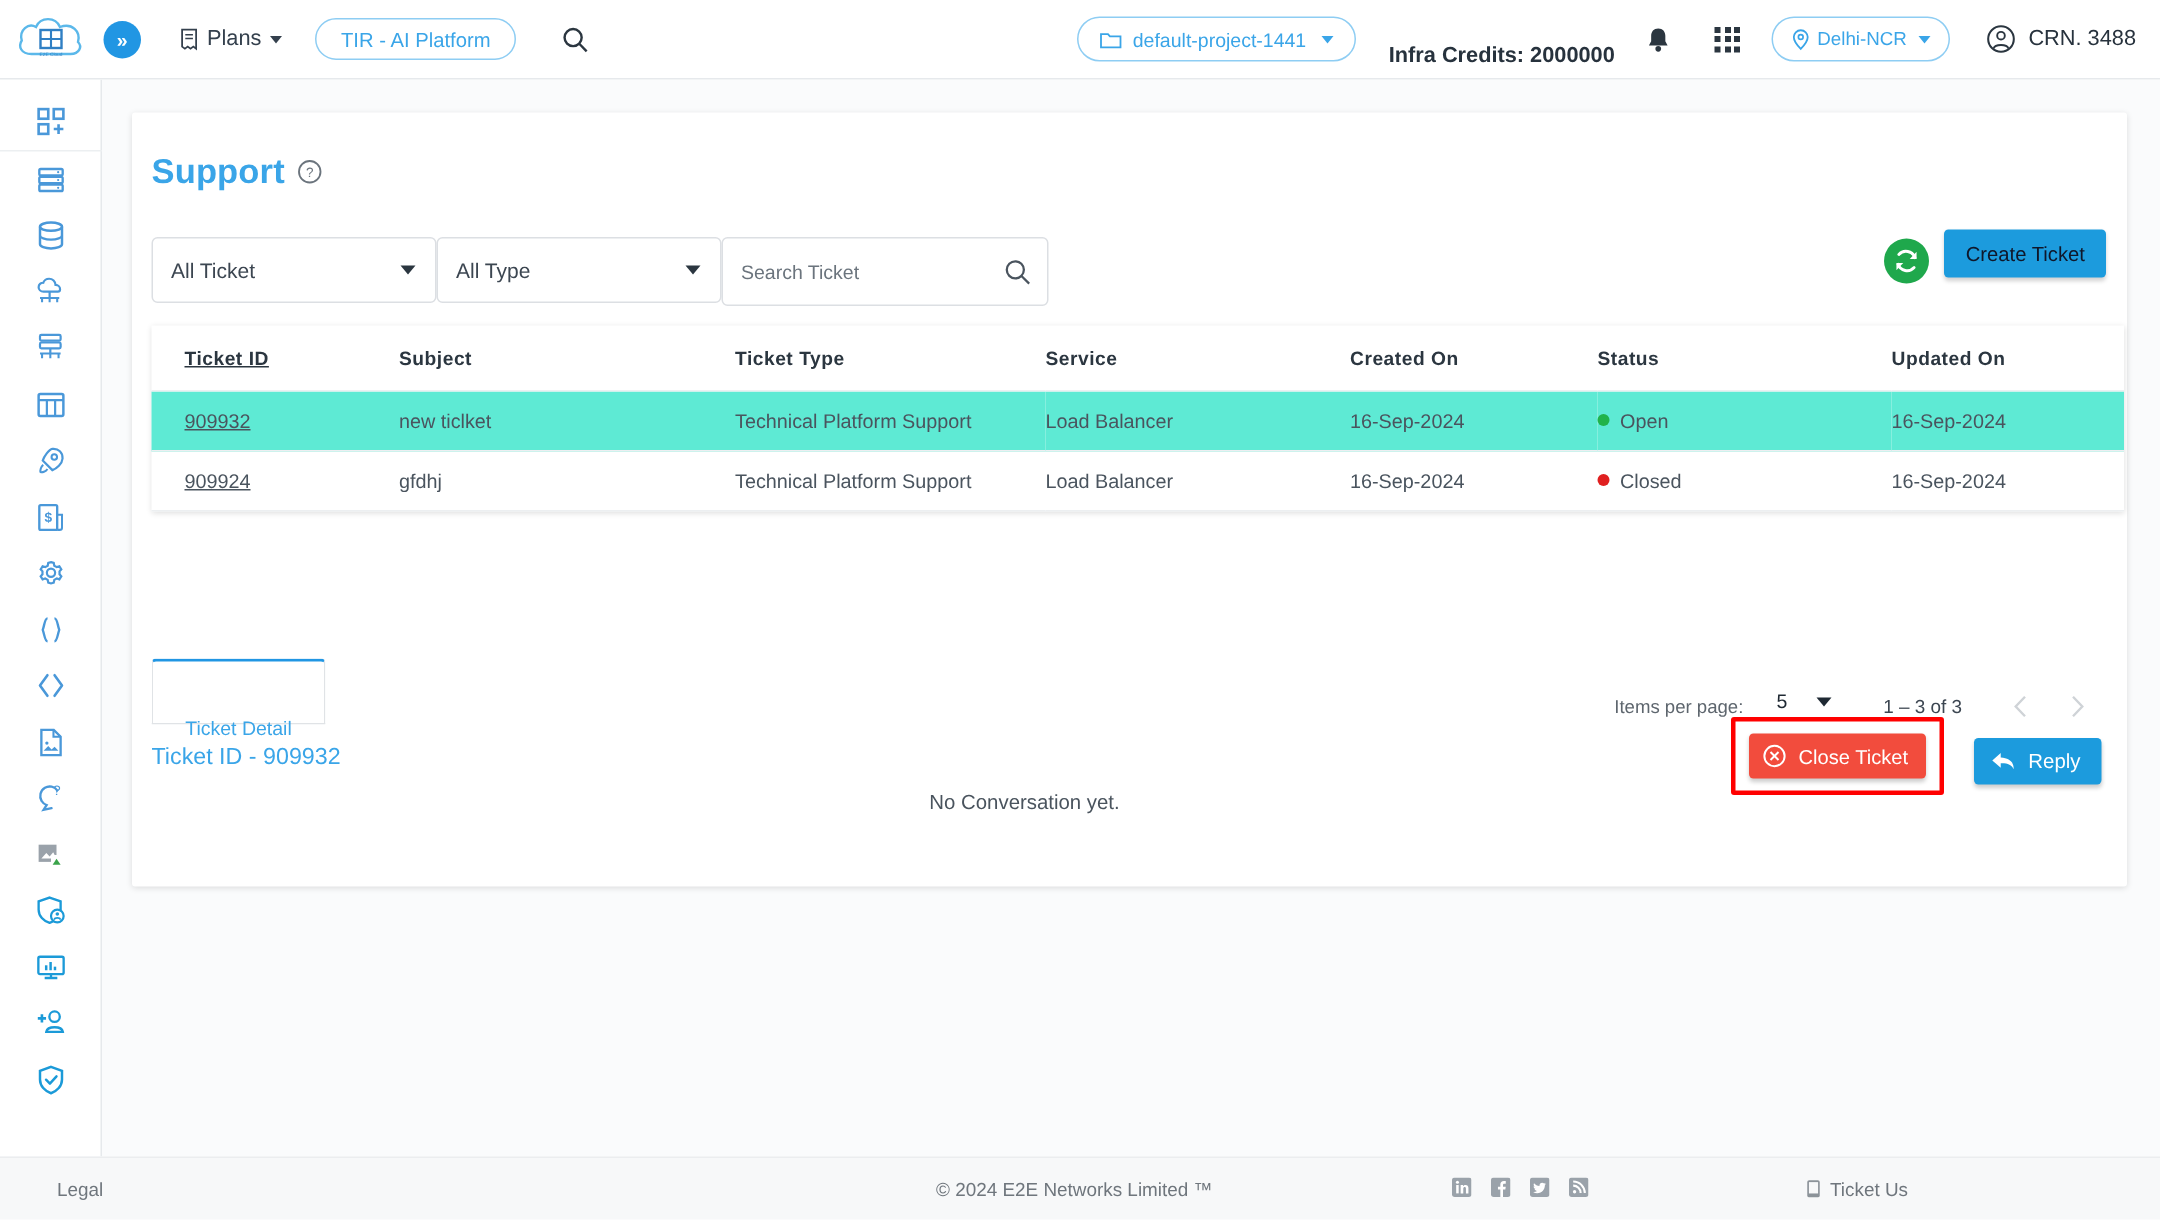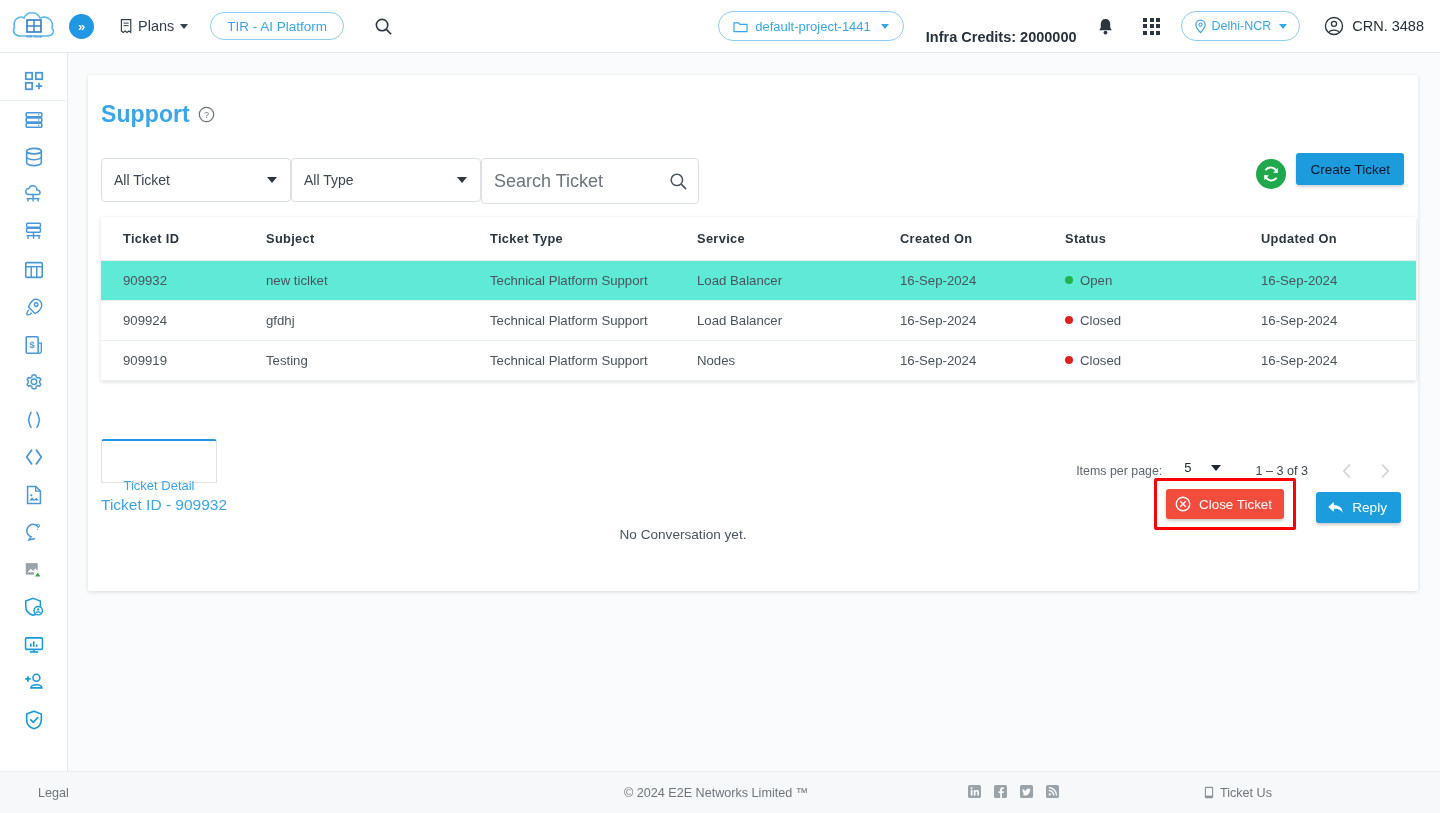--- a/index.html
+++ b/index.html
@@ -136,21 +136,21 @@
     width: 0; height: 0; border-left: 5px solid transparent;
     border-right: 5px solid transparent; border-top: 6px solid #2b3640;
   }
   .searchbox {
     width: 218px; height: 46px;
     border: 1px solid #dcdfe3; border-radius: 4px;
     background: #fff; display: flex; align-items: center;
     padding: 0 10px 0 12px; position: relative;
   }
   .searchbox input {
-    border: none; outline: none; font-size: 18px; color: #3c4651;
+    border: none; outline: none; font-size: 13px; color: #3c4651;
     width: 170px; font-family: "Liberation Sans", sans-serif;
     background: transparent;
   }
   .searchbox input::placeholder { color: #6b747d; }
 
   .refresh-btn {
     position: absolute; top: 84px; right: 132px;
     width: 30px; height: 30px; border-radius: 50%;
     background: #1fa84c; display:flex; align-items:center;
     justify-content:center; cursor:pointer;
@@ -177,21 +177,21 @@
     color: #2b3640; padding: 14px 0 14px 0; height: 42px;
     letter-spacing: 0.35px;
     border-bottom: 1px solid #eceff1;
   }
   tbody td {
     font-size: 13.2px; color: #4a545e; height: 40px;
     border-bottom: 1px solid #eceff1;
   }
   tbody tr.sel-row { background: #5eead4; }
   tbody tr:last-child td { border-bottom: 1px solid #eceff1; }
-  .c1 { width: 165px; padding-left: 22px; }
+  .c1 { width: 165px; padding-left: 22px; text-decoration: underline; }
   .c2 { width: 224px; }
   .c3 { width: 207px; }
   .c4 { width: 203px; }
   .c5 { width: 165px; }
   .c6 { width: 196px; }
   .c7 { width: auto; }
   .dot { display:inline-block; width:8px; height:8px; border-radius:50%;
     margin-right: 7px; vertical-align: 1px; }
 
   
@@ -623,31 +623,20 @@
             <td class="c2">gfdhj</td>
             <td class="c3">Technical Platform Support</td>
             <td class="c4">Load Balancer</td>
             <td class="c5">16-Sep-2024</td>
             <td class="c6">
               <span class="dot" style="background: rgb(224, 32, 32);"></span><span>Closed</span>
             </td>
             <td class="c7">16-Sep-2024</td>
           </tr>
 
-          <tr>
-            <td class="c1">909919</td>
-            <td class="c2">Testing</td>
-            <td class="c3">Technical Platform Support</td>
-            <td class="c4">Nodes</td>
-            <td class="c5">16-Sep-2024</td>
-            <td class="c6">
-              <span class="dot" style="background: rgb(224, 32, 32);"></span><span>Closed</span>
-            </td>
-            <td class="c7">16-Sep-2024</td>
-          </tr>
 
         </tbody>
       </table>
     </div>
 
     <div class="paginator">
       <span class="ipp-label">Items per page:</span>
       <div class="ipp-select">
         <span>5</span>
         <i class="ar"></i>

